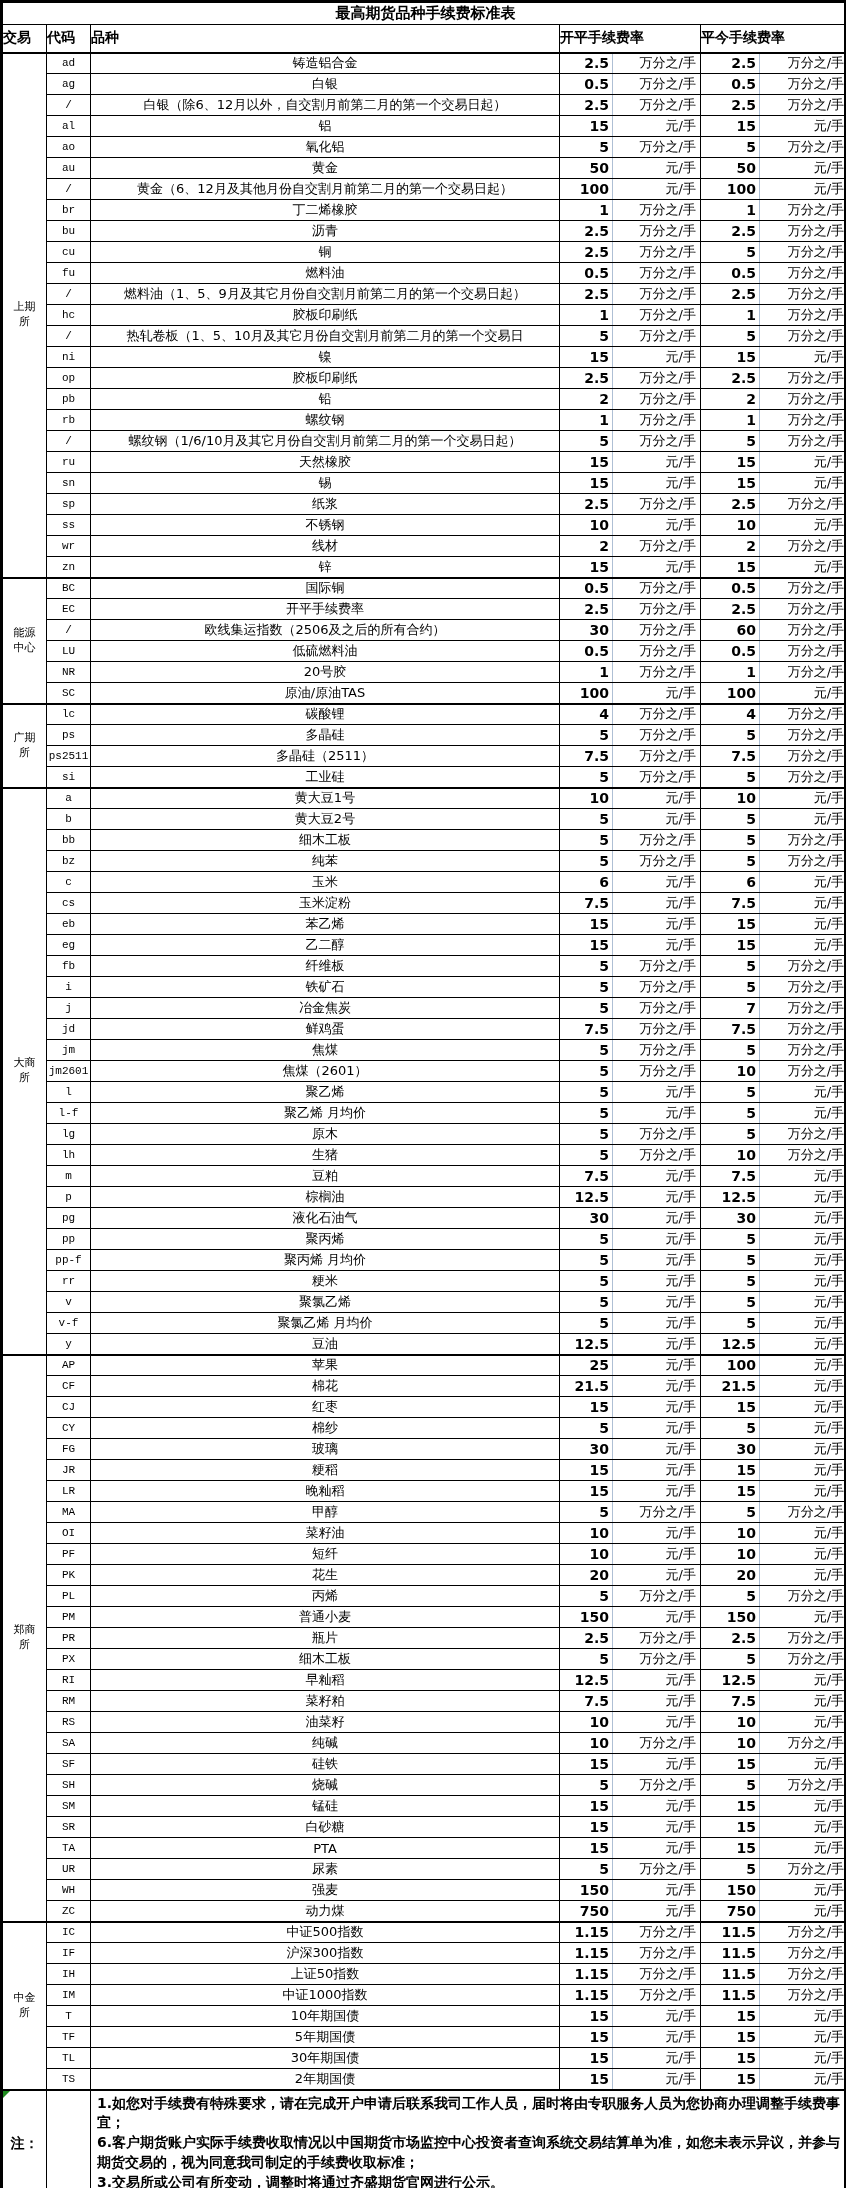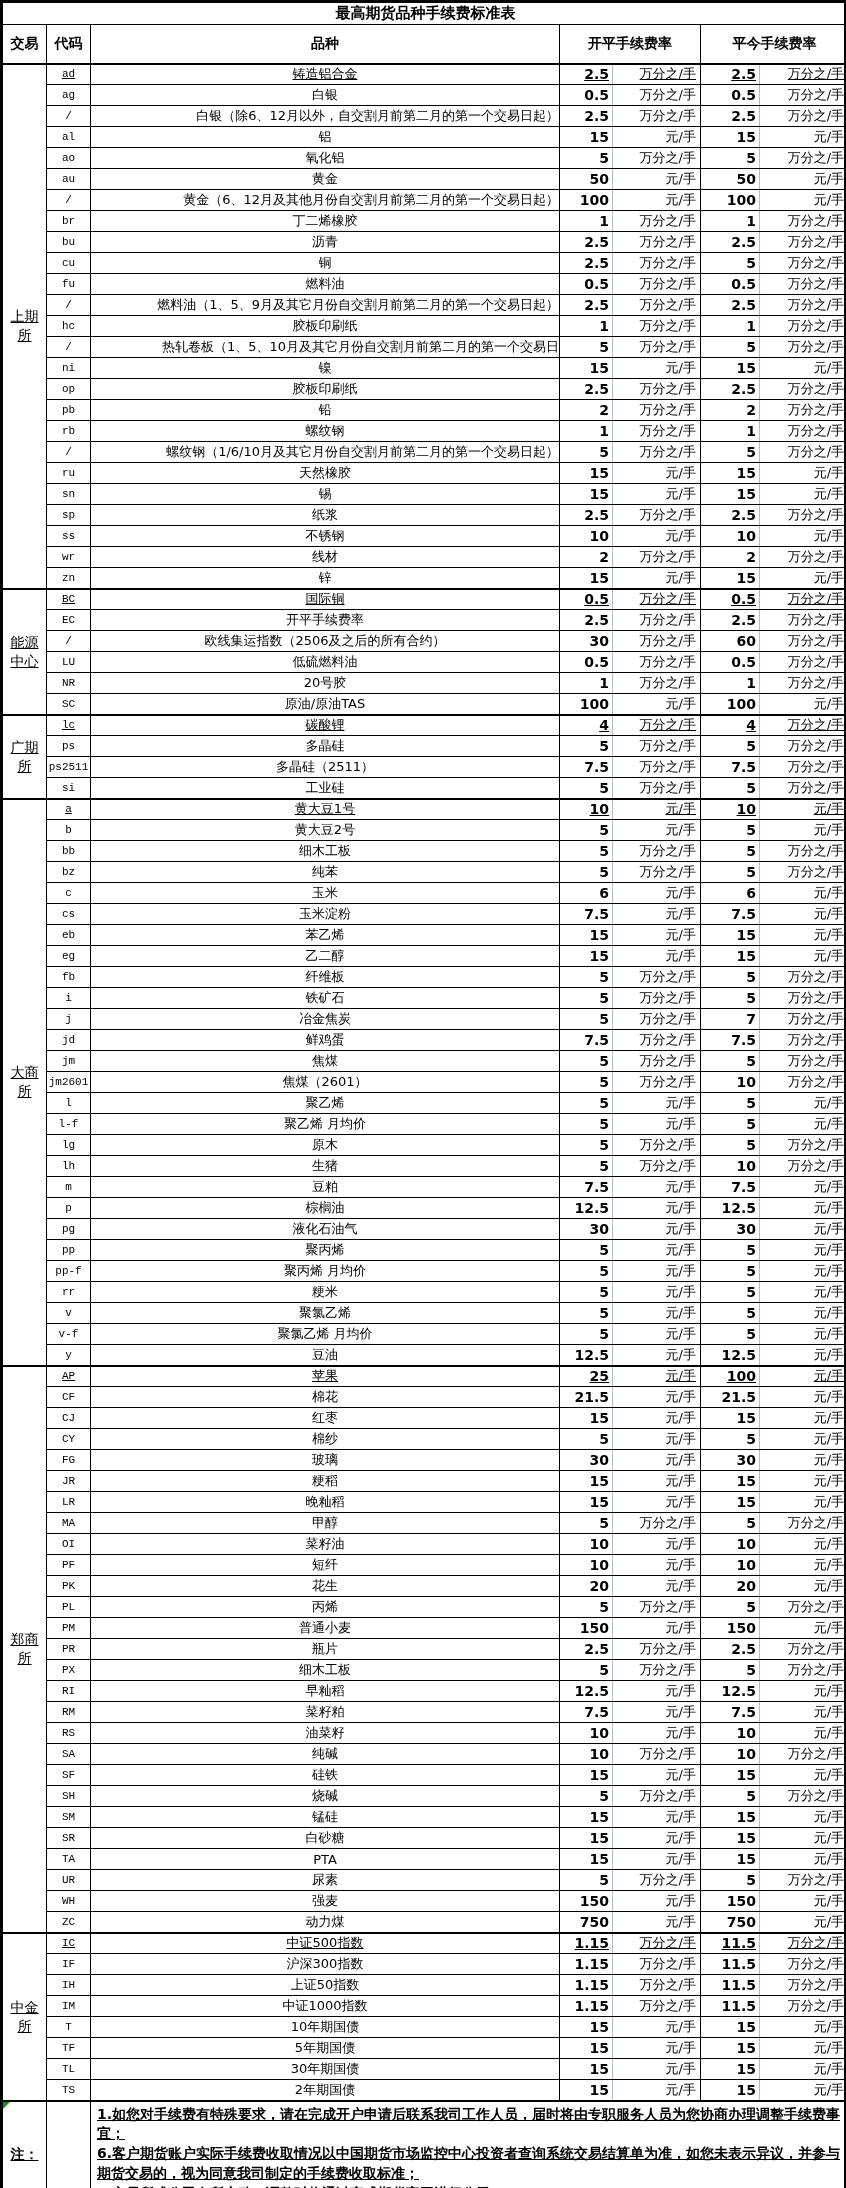--- a/index.html
+++ b/index.html
@@ -8,29 +8,29 @@
     --blue:#9dc3e6;
     --green:#1f8a1f;
   }
   html,body{margin:0;padding:0;background:#ffffff;}
   body{font-family:"DejaVu Sans","Liberation Sans",sans-serif;color:#000;}
   .sheet{width:846px;box-sizing:border-box;}
   .frame{border:2px solid var(--border);border-bottom:none;box-sizing:border-box;}
   table{border-collapse:collapse;width:100%;table-layout:fixed;}
   td{border:1px solid var(--border);padding:0;height:21px;overflow:hidden;white-space:nowrap;box-sizing:border-box;}
   tr.title-row td{height:22px;font-weight:bold;font-size:15px;text-align:center;}
-  tr.head-row td{height:39px;font-weight:bold;font-size:14px;text-align:center;}
+  tr.head-row td{height:28px;font-weight:bold;font-size:14px;text-align:left;}
   td.code{font-family:"Liberation Mono","DejaVu Sans Mono",monospace;font-size:11px;text-align:center;}
   td.prod{font-size:13px;text-align:center;}
-  td.prod.left{text-align:right;padding-left:0;}
+  td.prod.left{text-align:center;padding-left:0;}
   td.val{font-weight:bold;font-size:14px;text-align:right;padding-right:3px;border-right:1px solid var(--div);}
   td.unit{font-size:13px;text-align:right;padding-right:4px;border-left:1px solid var(--div);}
-  td.exch{font-size:14px;text-align:center;vertical-align:middle;white-space:normal;}
+  td.exch{font-size:11px;text-align:center;vertical-align:middle;white-space:normal;}
   .exch-label{width:30px;margin:0 auto;word-break:break-all;line-height:1.35;}
-  tr.sec-top td{border-top:2px solid var(--border);text-decoration:underline;}
+  tr.sec-top td{border-top:2px solid var(--border);}
   tr.notes-row td{height:auto;border-bottom:none;}
   td.note-label{position:relative;font-weight:bold;font-size:14px;text-align:center;vertical-align:middle;}
   .g-tri{position:absolute;top:0;left:0;width:0;height:0;border-top:7px solid var(--green);border-right:7px solid transparent;}
   td.notes-text{font-weight:bold;font-size:14px;white-space:normal;line-height:1.42;padding:3px 8px 4px 6px;text-align:left;vertical-align:middle;}
 </style>
 </head>
 <body>
 
 <div class="sheet">
   <div class="frame">

